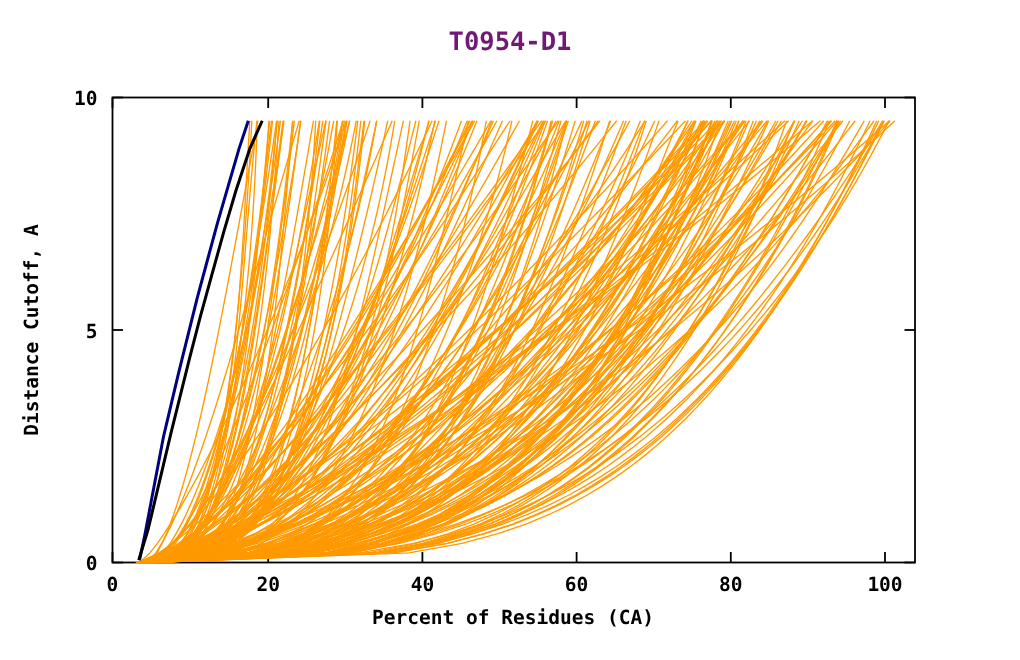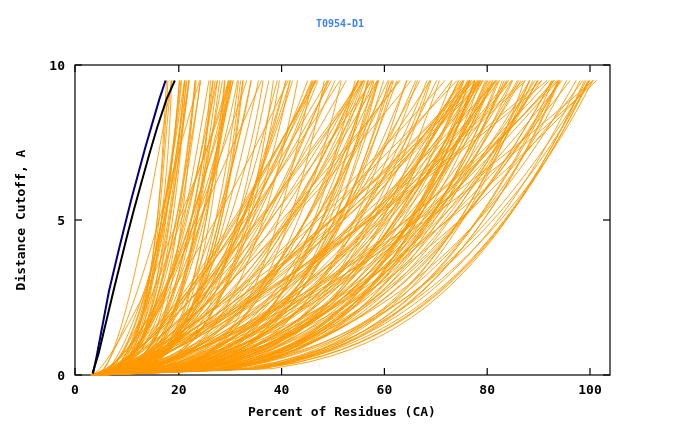--- a/index.html
+++ b/index.html
@@ -18,23 +18,23 @@
     width: 680px;
     height: 440px;
   }
   #chart-title {
     position: absolute;
     top: 18px;
     left: 0;
     width: 680px;
     text-align: center;
     font-family: "DejaVu Sans Mono", monospace;
-    font-size: 10px;
+    font-size: 17px;
     font-weight: bold;
-    color: #3b82f6;
+    color: #701a75;
     letter-spacing: 0px;
   }
   #plot-svg {
     position: absolute;
     top: 0;
     left: 0;
   }
   .axis-label {
     font-family: "DejaVu Sans Mono", monospace;
     font-size: 13px;

